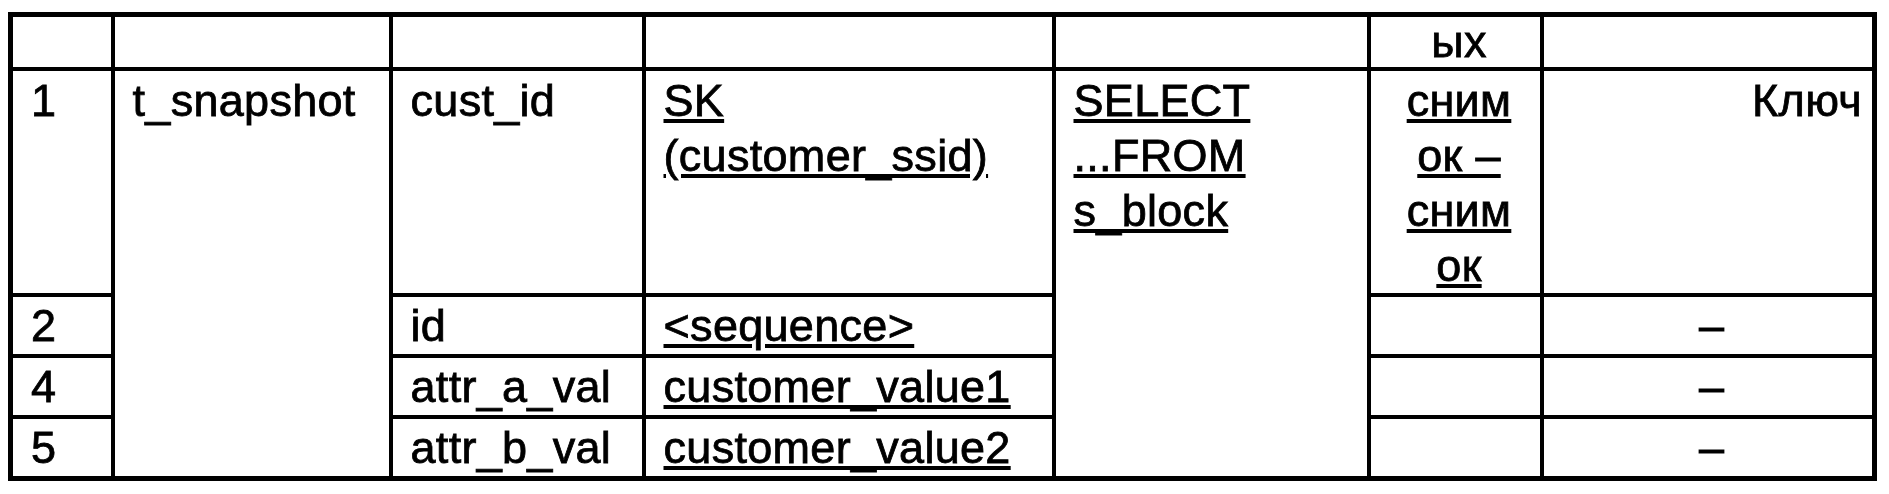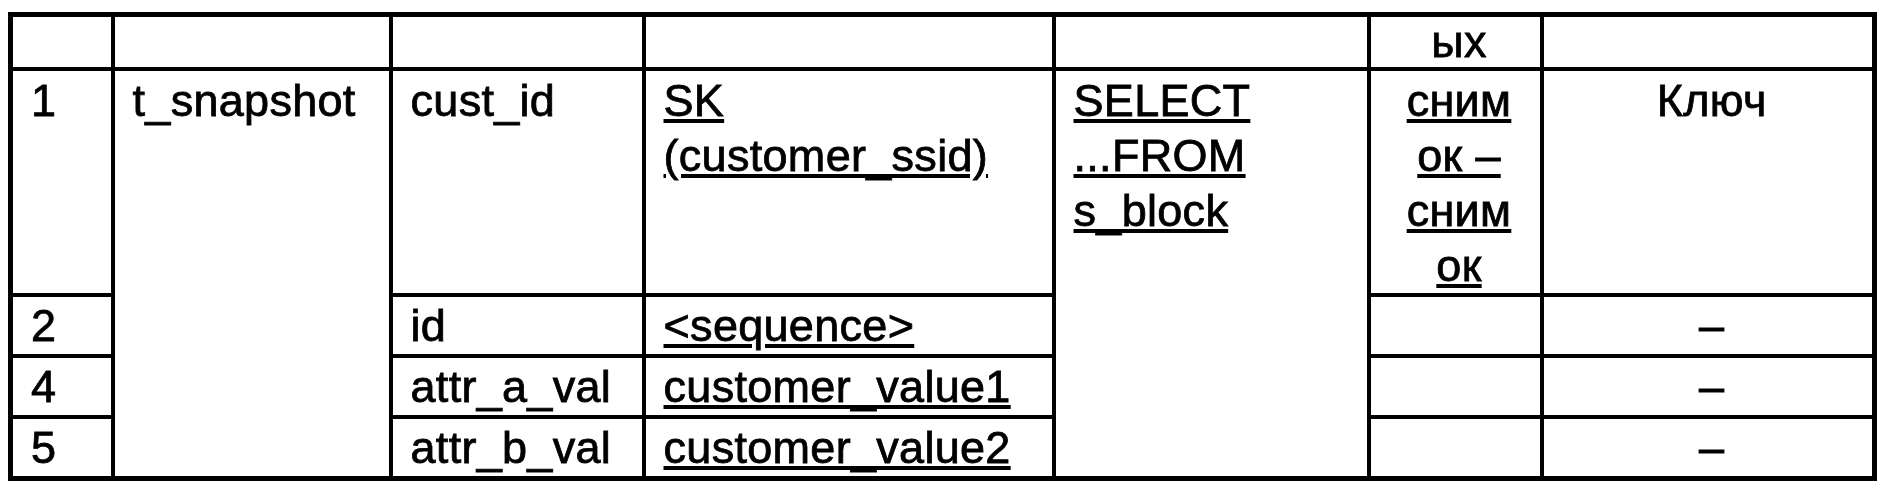--- a/index.html
+++ b/index.html
@@ -37,21 +37,21 @@
   tr.hdr-row td { vertical-align: bottom; line-height: 46px; padding-bottom: 2px; }
   
   tr.main-row { height: 215px; }
   
   tr.short-row { height: 61px; }
   tr.short-row td { vertical-align: middle; padding-top: 0; }
   
   td.num-cell { padding-left: 22px; }
   td.multiline { white-space: pre-line; text-decoration: underline; }
   td.center-cell { text-align: center; padding-left: 4px; padding-right: 4px; }
-  td.key-head-cell { text-align: center; padding-right: 55px; margin-top: 36px; }
+  td.key-head-cell { text-align: right; padding-right: 55px; margin-top: 36px; }
   td.key-dash-cell { text-align: center; padding-left: 4px; padding-right: 4px; }
   td.span-cell { vertical-align: top; }
 </style>
 </head>
 <body>
 
 <div class="page">
   <table class="doc-table">
     <colgroup>
       <col style="width:102px">

